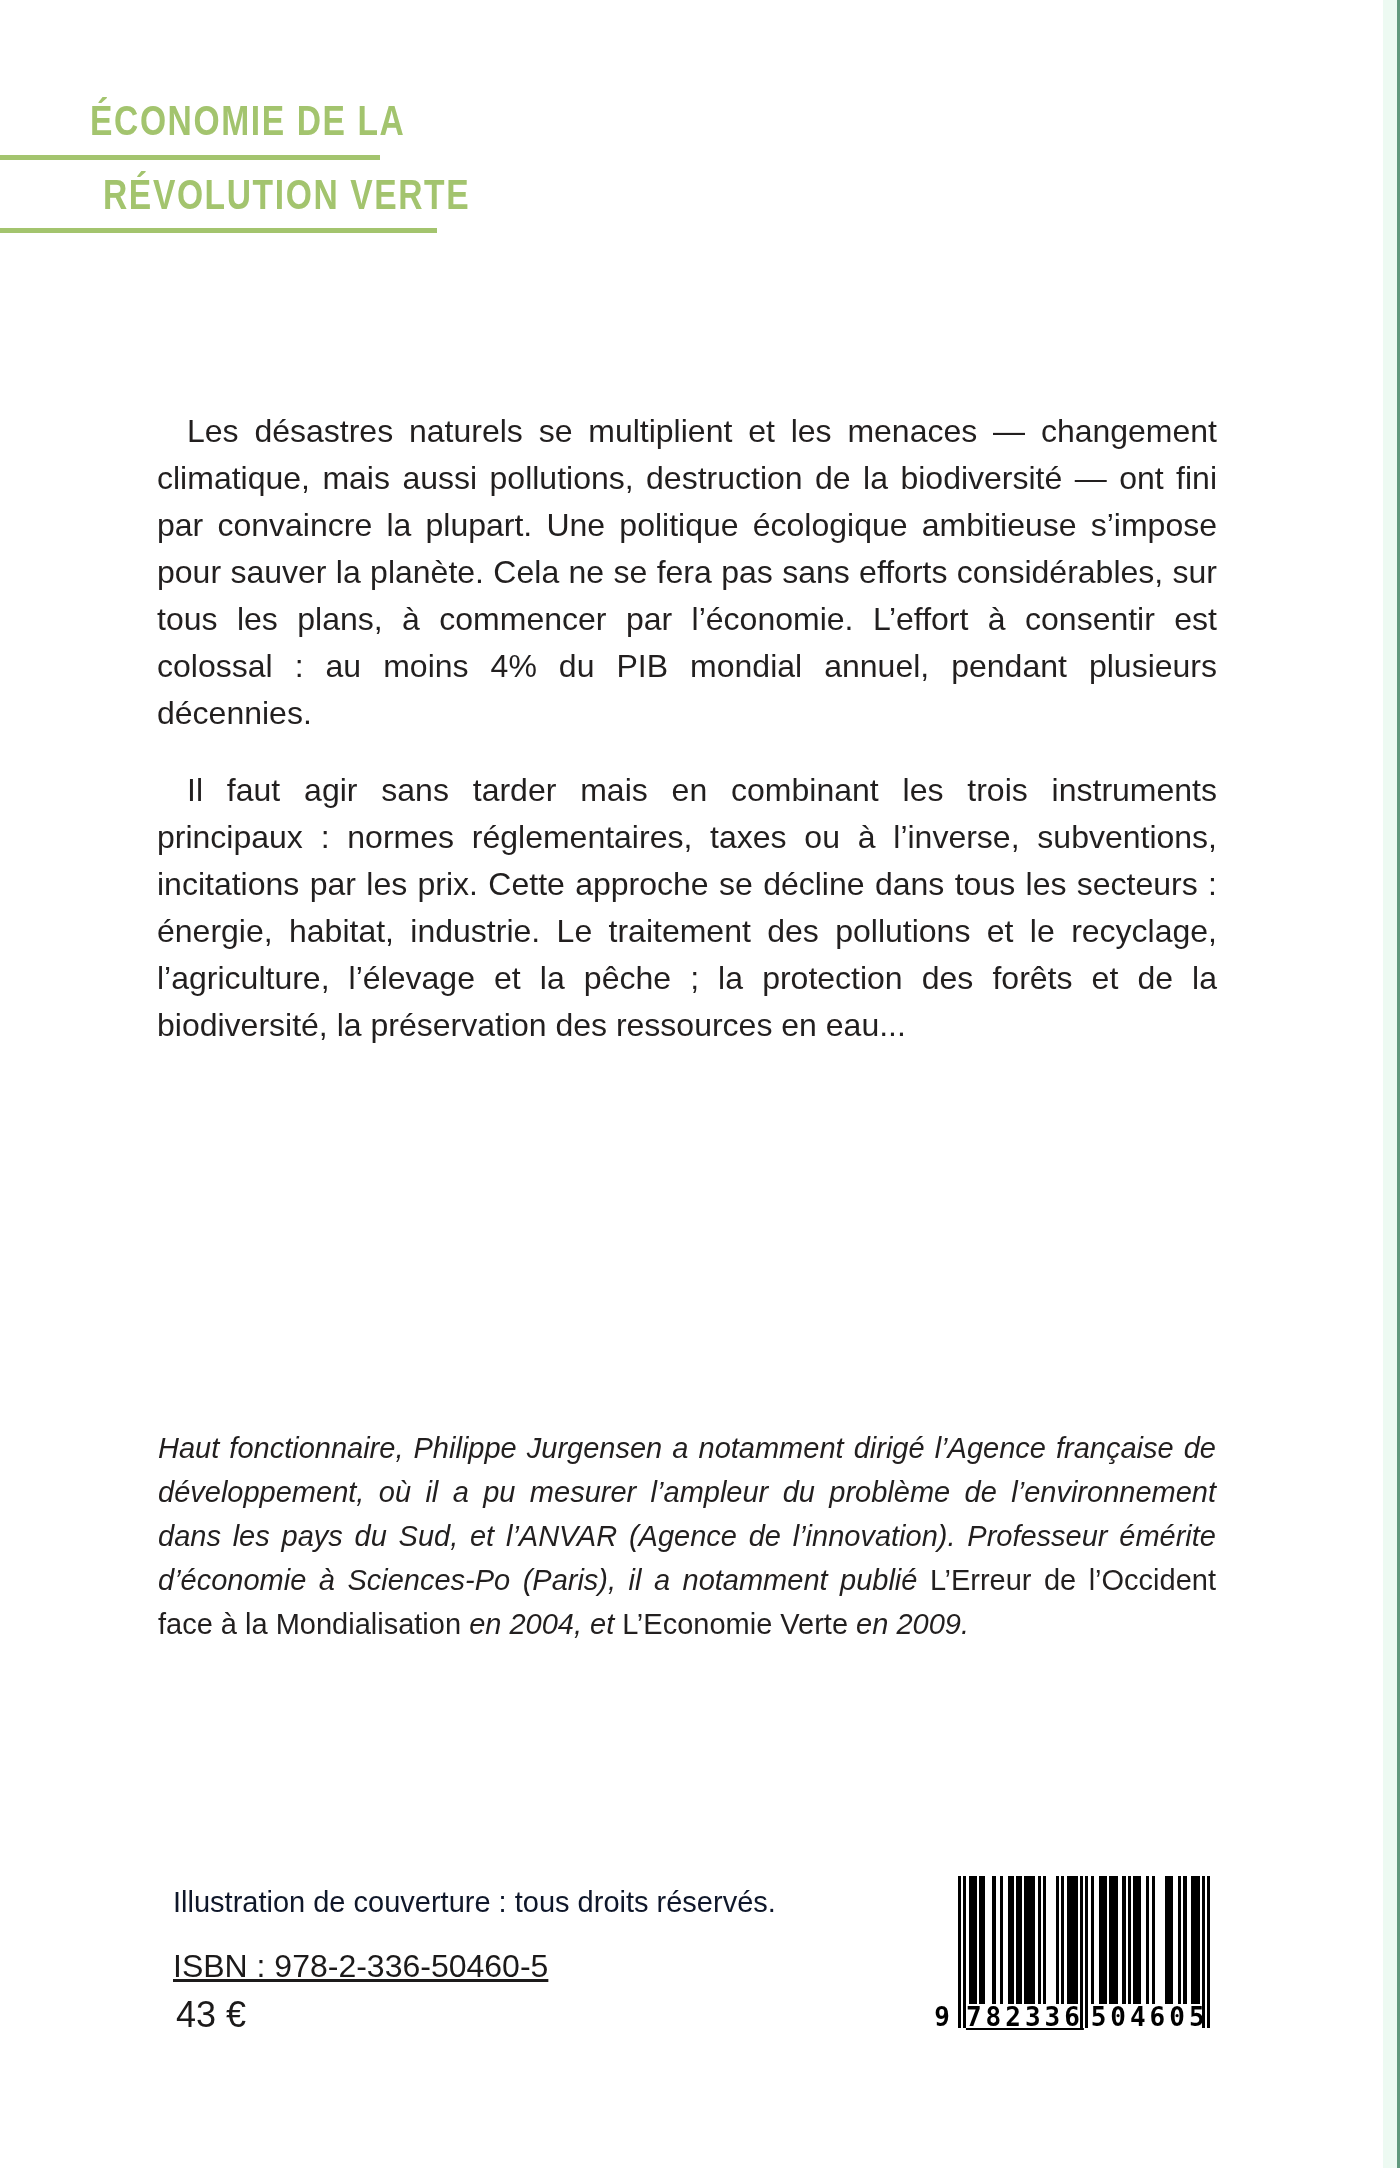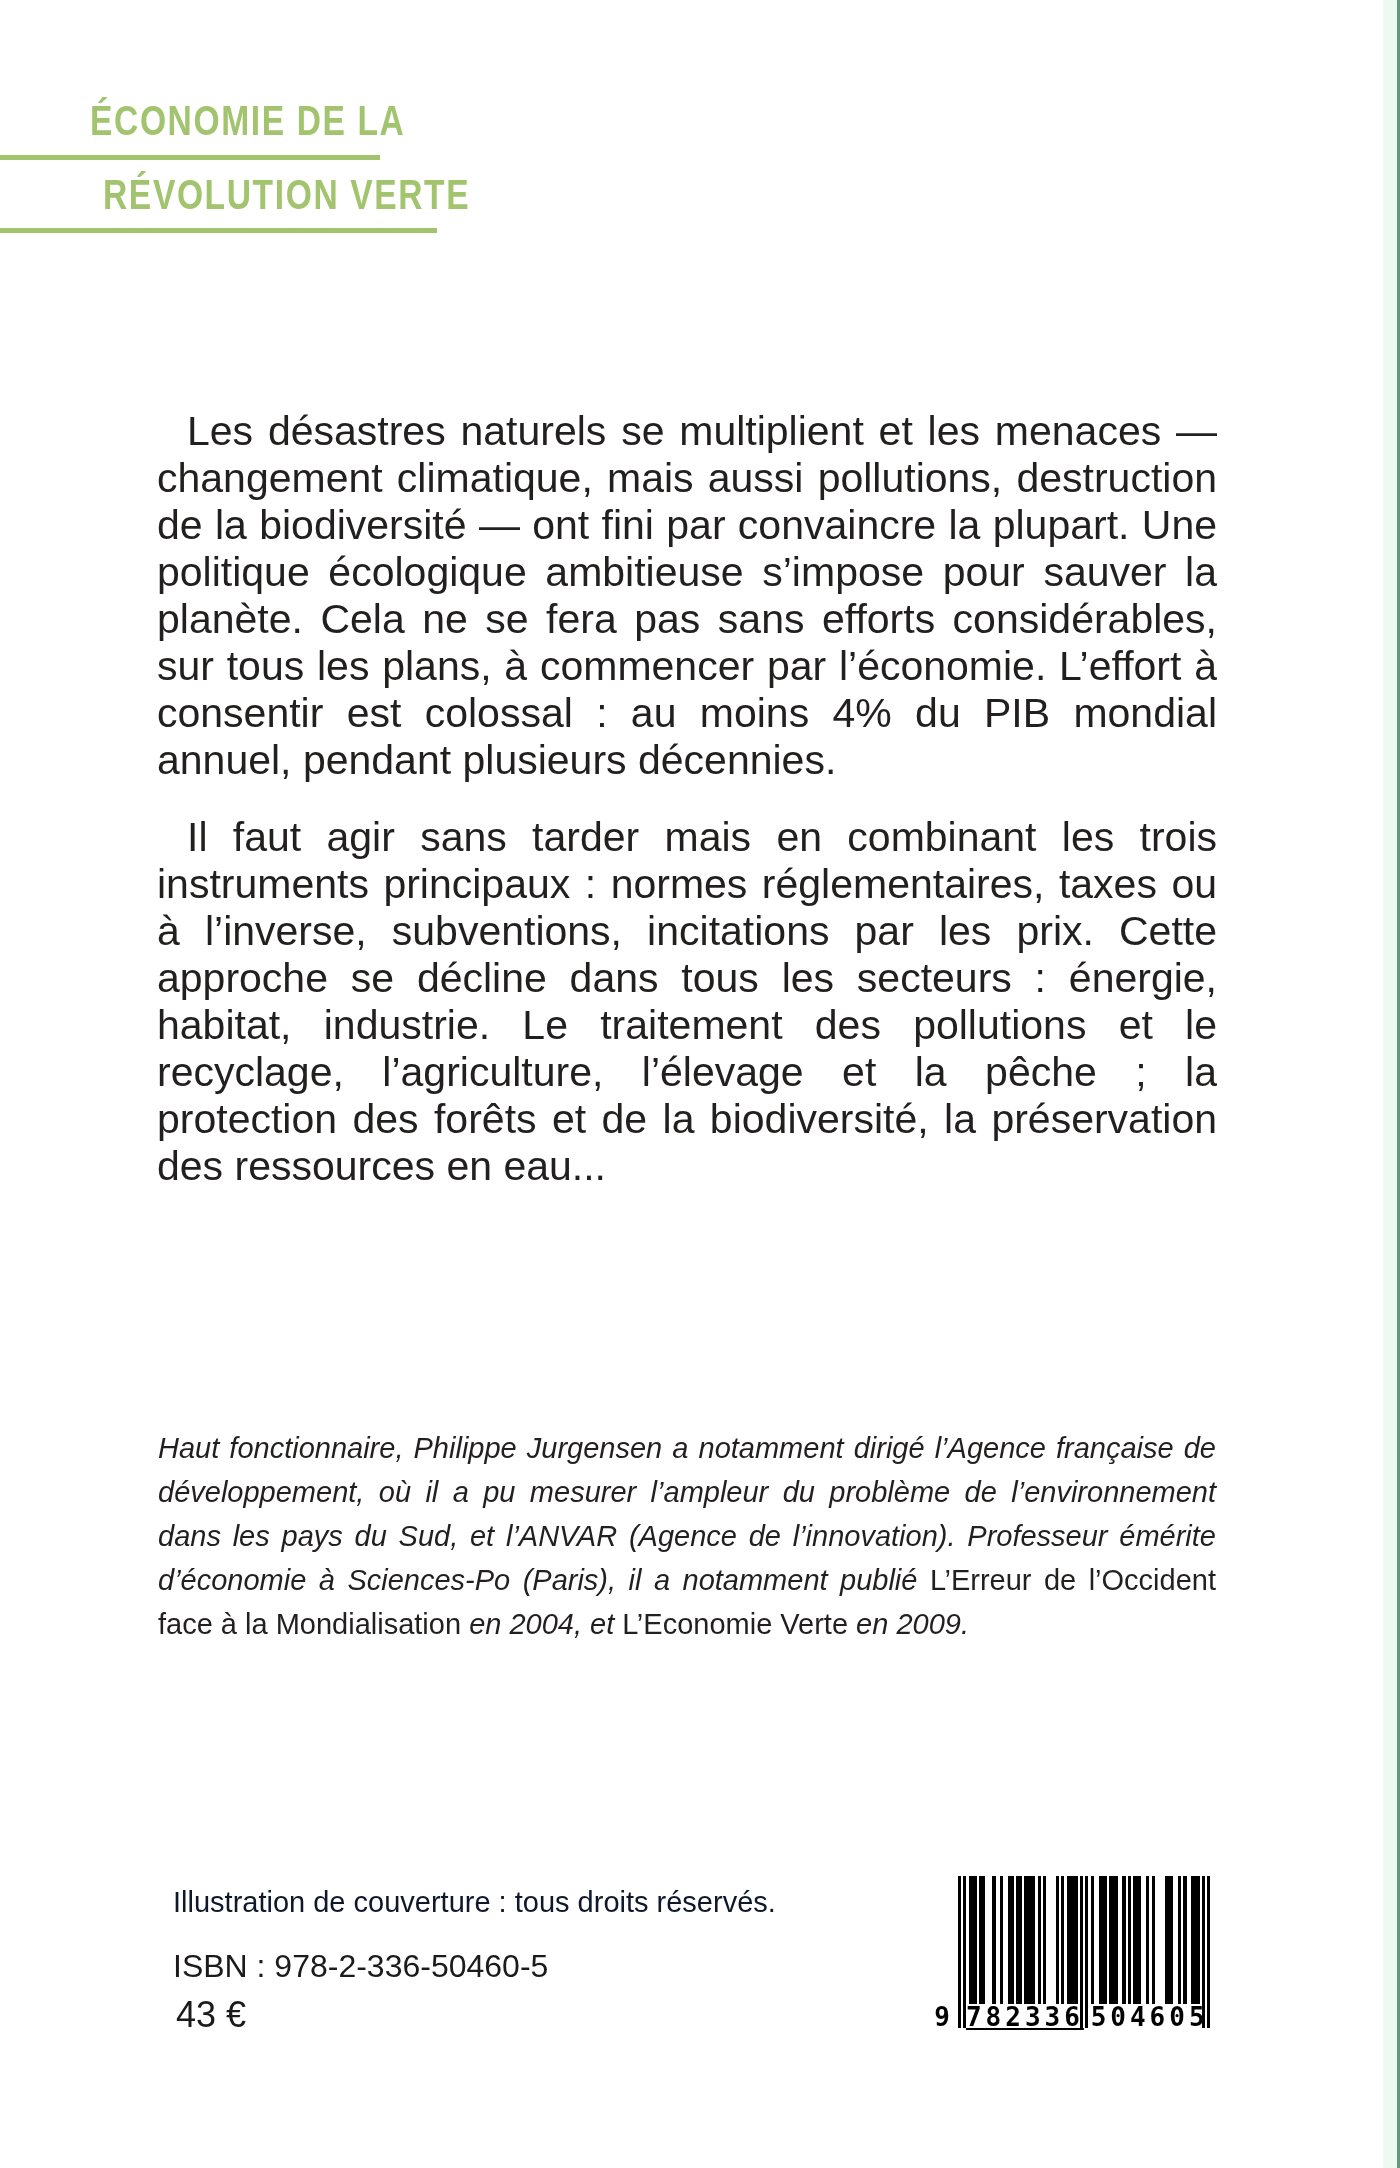--- a/index.html
+++ b/index.html
@@ -41,21 +41,21 @@
   .title-rule {
     position: absolute; left: 0; height: 5px; background: #a3c46e;
   }
   .title-rule-1 { top: 155px; width: 380px; }
   .title-rule-2 { top: 228px; width: 437px; }
 
   
   .blurb {
     position: absolute;
     left: 157px; top: 408px; width: 1060px;
-    font-size: 41px; line-height: 47px;
+    font-size: 32px; line-height: 47px;
     text-align: justify;
   }
   .blurb p {
     margin: 0 0 30px 0;
     text-indent: 30px;
   }
 
   
   .bio {
     position: absolute;
@@ -66,21 +66,21 @@
   }
   .bio .roman { font-style: normal; }
 
   
   .credit {
     position: absolute; left: 173px; top: 1886px;
     font-size: 29px; color: #0f172a;
   }
   .isbn {
     position: absolute; left: 173px; top: 1948px;
-    font-size: 32px; color: #1c1a1a;
+    font-size: 32px; color: #1c1a1a; text-decoration: underline;
   }
   .price {
     position: absolute; left: 176px; top: 1994px;
     font-size: 36px; color: #1c1a1a;
   }
 
   
   .barcode {
     position: absolute; left: 958px; top: 1876px;
     width: 252px; height: 152px; background: #ffffff;

